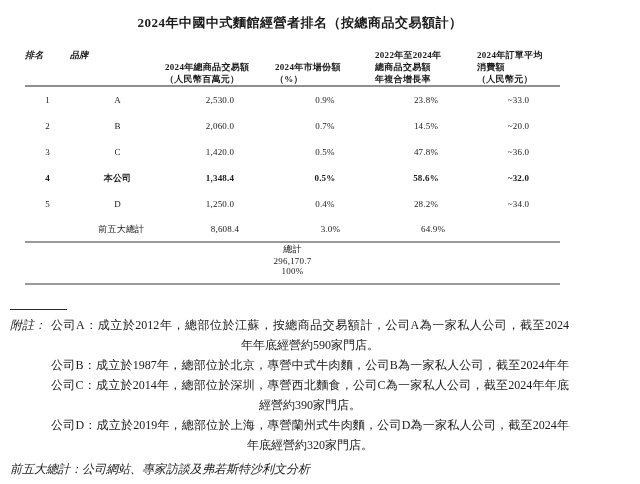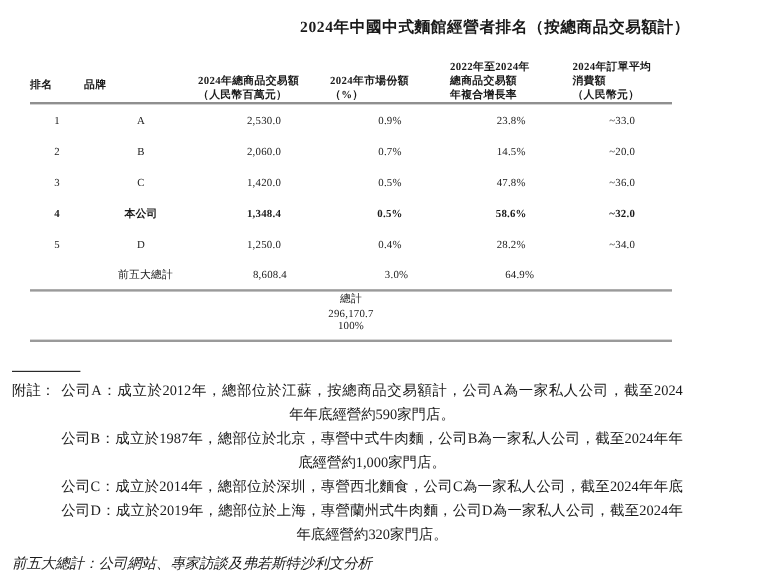--- a/index.html
+++ b/index.html
@@ -5,31 +5,31 @@
   html,body{margin:0;padding:0;}
   body{
     width:640px;height:484px;background:#ffffff;overflow:hidden;
     font-family:"Liberation Serif","DejaVu Serif",serif;
     color:#1a1a1a;
     -webkit-font-smoothing:antialiased;
   }
   .page{width:640px;height:484px;position:relative;}
 
   .title{
-    margin:14px 0 0 25px;width:550px;text-align:right;
+    margin:14px 0 0 25px;width:550px;text-align:center;
     font-size:13px;font-weight:bold;letter-spacing:0.5px;line-height:17px;
   }
 
   .tbl{margin:14px 0 0 25px;width:535px;font-size:9px;}
   .thead{display:flex;align-items:flex-end;height:40px;}
   .th{
     text-align:left;white-space:pre-line;font-weight:bold;
     line-height:12px;letter-spacing:0.3px;
   }
-  .th.pb{padding-bottom:9px;}
+  .th.pb{padding-bottom:24px;font-style:italic;}
   .c-rank{width:45px;}
   .c-brand{width:95px;}
   .c-gmv{width:110px;}
   .c-share{width:100px;}
   .c-cagr{width:102px;}
   .c-aov{width:83px;}
 
   .rule{height:2px;background:#8f8f8f;}
   .rule.thin{height:2px;background:#9a9a9a;}
 
@@ -39,21 +39,21 @@
   .tr.bold{font-weight:bold;}
   .td{text-align:center;letter-spacing:0.2px;}
 
   .notes-sep{
     margin:24px 0 5px 10px;width:57px;height:0;
     border-top:1px solid #2a2a2a;
   }
   .notes{
     display:flex;margin-left:10px;font-size:12px;line-height:20px;
   }
-  .notes-label{width:41px;flex:none;}
+  .notes-label{width:41px;font-style:italic;flex:none;}
   .notes-body{width:518px;}
   .note-l1{text-align:justify;text-align-last:justify;}
   .note-l2{text-align:center;}
 
   .source{
     margin:4px 0 0 10px;font-style:italic;font-size:12px;line-height:20px;
   }
 </style>
 </head>
 <body>
@@ -153,24 +153,24 @@
 
   <div class="notes">
     <div class="notes-label">附註：</div>
     <div class="notes-body">
       <div>
         <div class="note-l1">公司A：成立於2012年，總部位於江蘇，按總商品交易額計，公司A為一家私人公司，截至2024</div>
         <div class="note-l2">年年底經營約590家門店。</div>
       </div>
       <div>
         <div class="note-l1">公司B：成立於1987年，總部位於北京，專營中式牛肉麵，公司B為一家私人公司，截至2024年年</div>
-        <div class="note-l2">底經營約1,000家門店。</div>
       </div>
       <div>
         <div class="note-l1">公司C：成立於2014年，總部位於深圳，專營西北麵食，公司C為一家私人公司，截至2024年年底</div>
+        <div class="note-l2">經營約390家門店。</div>
       </div>
       <div>
         <div class="note-l1">公司D：成立於2019年，總部位於上海，專營蘭州式牛肉麵，公司D為一家私人公司，截至2024年</div>
         <div class="note-l2">年底經營約320家門店。</div>
       </div>
     </div>
   </div>
 
   <div class="source">前五大總計：公司網站、專家訪談及弗若斯特沙利文分析</div>
 

